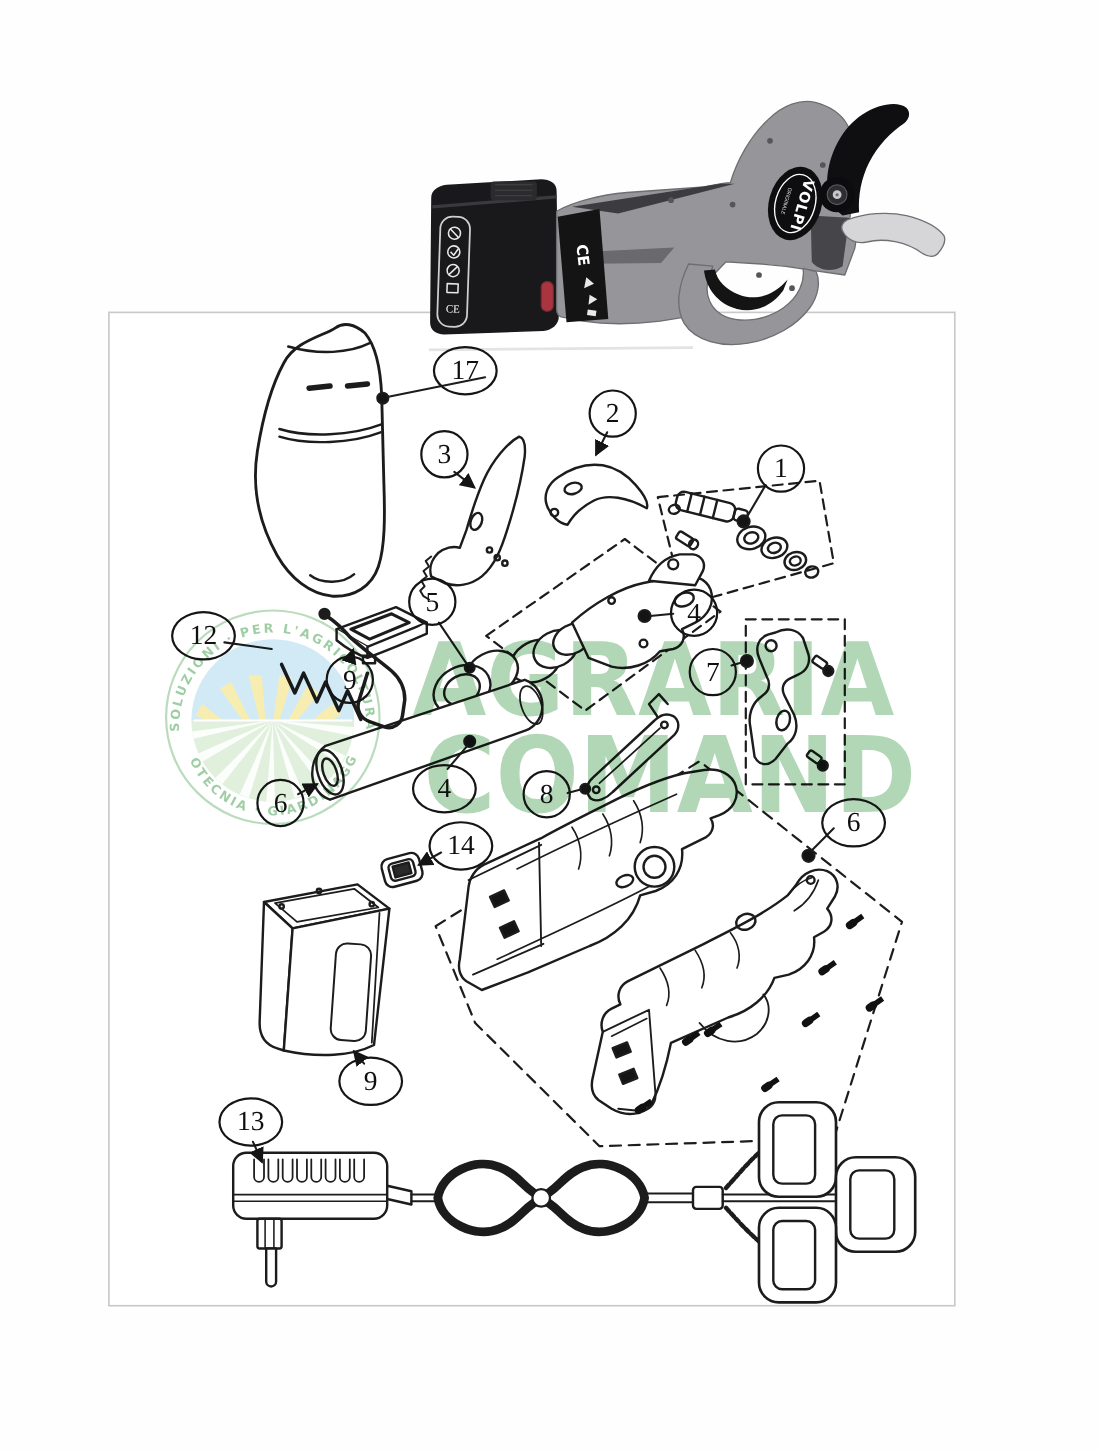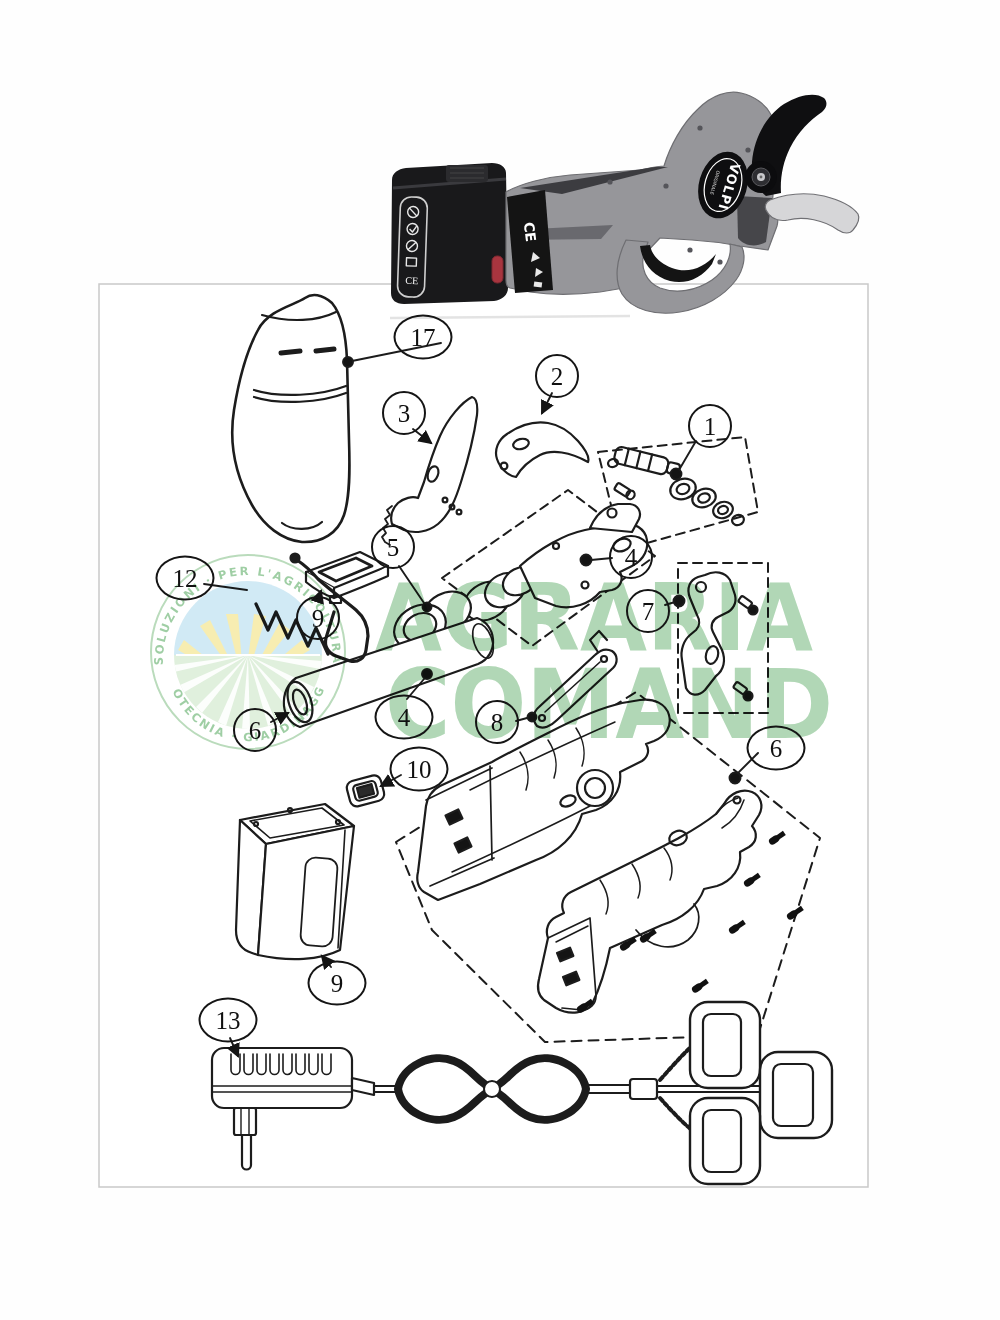--- a/index.html
+++ b/index.html
@@ -433,21 +433,21 @@
   <div class="callout w2" style="left:404px;top:717px">
       <span>4</span>
     </div>
   <div class="callout w1" style="left:497px;top:722px">
       <span>8</span>
     </div>
   <div class="callout w2" style="left:776px;top:748px">
       <span>6</span>
     </div>
   <div class="callout w2" style="left:419px;top:769px">
-      <span>10</span>
+      <span>14</span>
     </div>
   <div class="callout w2" style="left:337px;top:983px">
       <span>9</span>
     </div>
   <div class="callout w2" style="left:228px;top:1020px">
       <span>13</span>
     </div>
 
 </div>
 

